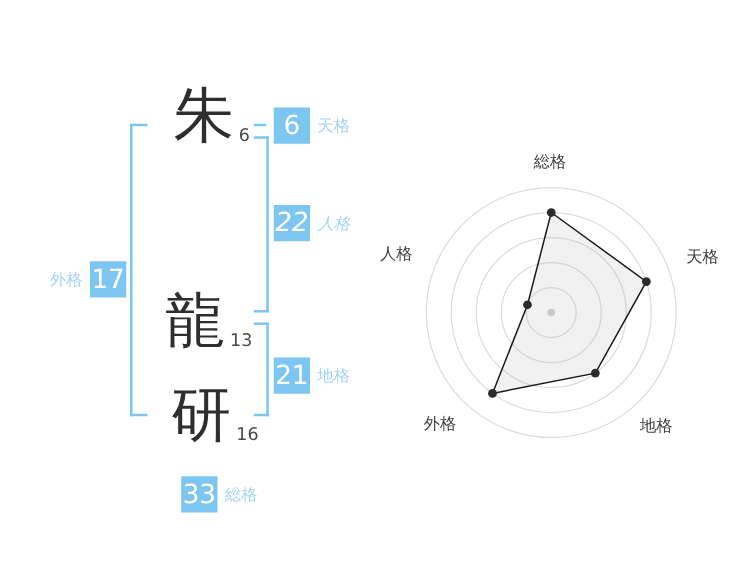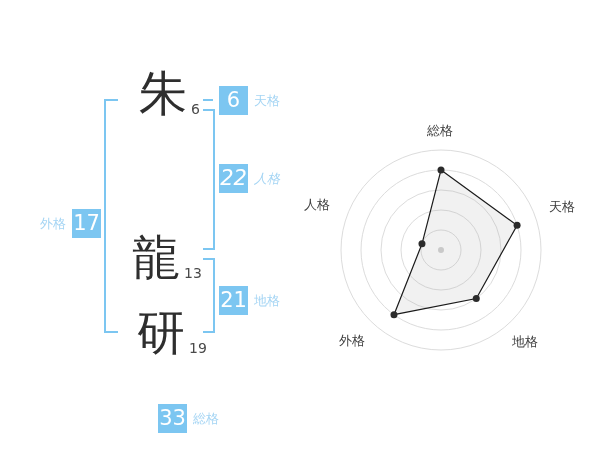--- a/index.html
+++ b/index.html
@@ -68,40 +68,40 @@
     <div class="kanji-row" style="left:139px;top:69px;">
       <span class="kanji">朱</span>
       <span class="stroke-num">6</span>
     </div>
     <div class="kanji-row" style="left:132px;top:233px;">
       <span class="kanji">龍</span>
       <span class="stroke-num">13</span>
     </div>
     <div class="kanji-row" style="left:137px;top:308px;">
       <span class="kanji">研</span>
-      <span class="stroke-num">19</span>
+      <span class="stroke-num">16</span>
     </div>
 
     <div class="badge" style="left:219px;top:86px;">
       <span class="badge-box">6</span>
       <span class="badge-label">天格</span>
     </div>
     <div class="badge" style="left:219px;top:164px;font-style:italic;">
       <span class="badge-box">22</span>
       <span class="badge-label">人格</span>
     </div>
     <div class="badge" style="left:219px;top:286px;">
       <span class="badge-box">21</span>
       <span class="badge-label">地格</span>
     </div>
     <div class="badge" style="left:40px;top:209px;">
       <span class="badge-label">外格</span>
       <span class="badge-box">17</span>
     </div>
-    <div class="badge" style="left:145px;top:404px;margin-left:13px;">
+    <div class="badge" style="left:145px;top:381px;">
       <span class="badge-box">33</span>
       <span class="badge-label">総格</span>
     </div>
   </div>
 
   <div class="chart-panel">
     <svg id="radar-svg" width="290" height="245" viewBox="0 0 290 245">
         <circle cx="144" cy="137" r="20" fill="none" stroke="#dcdcdc" stroke-width="1"></circle>
         <circle cx="144" cy="137" r="40" fill="none" stroke="#dcdcdc" stroke-width="1"></circle>
         <circle cx="144" cy="137" r="60" fill="none" stroke="#dcdcdc" stroke-width="1"></circle>

